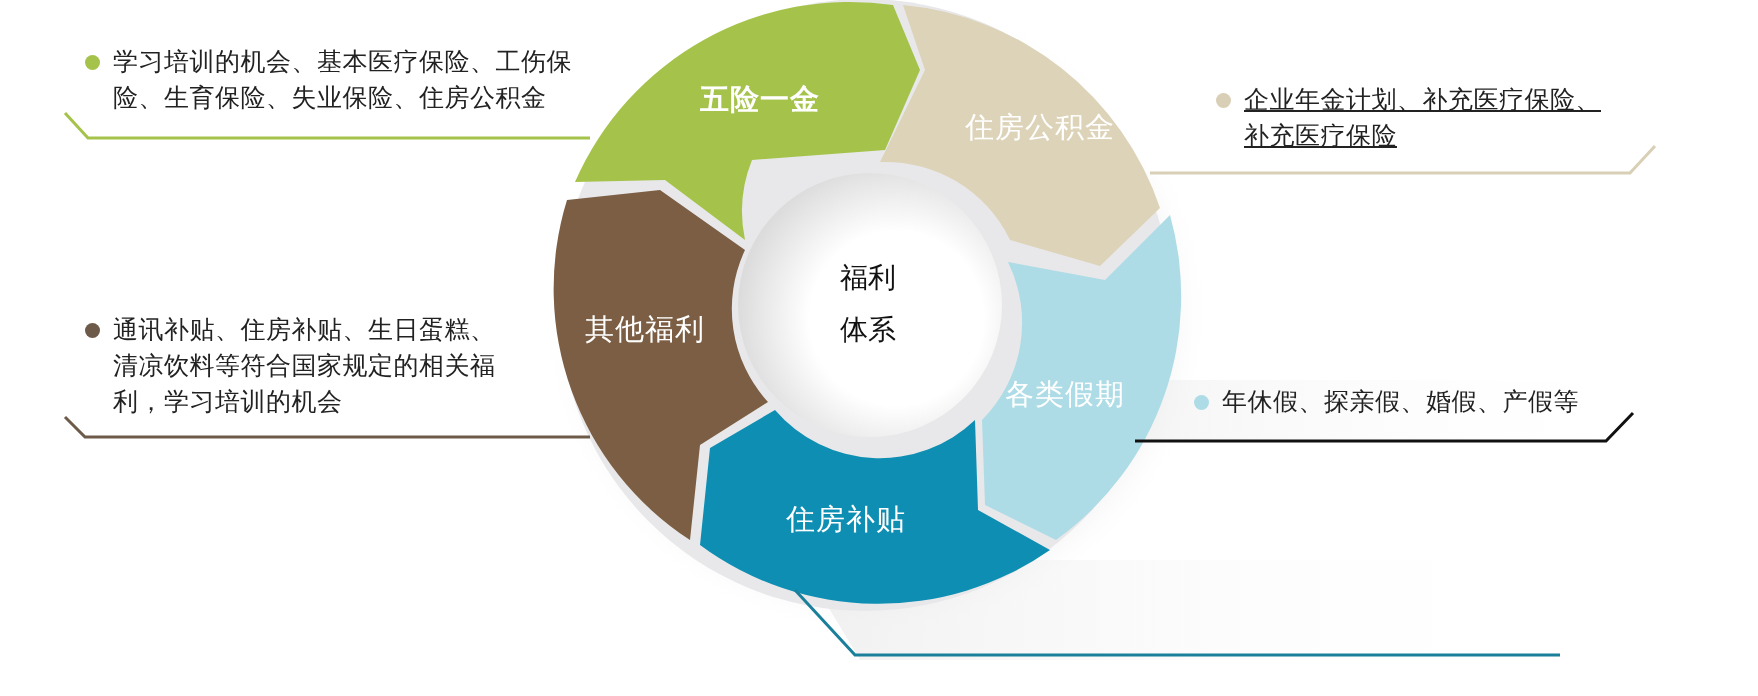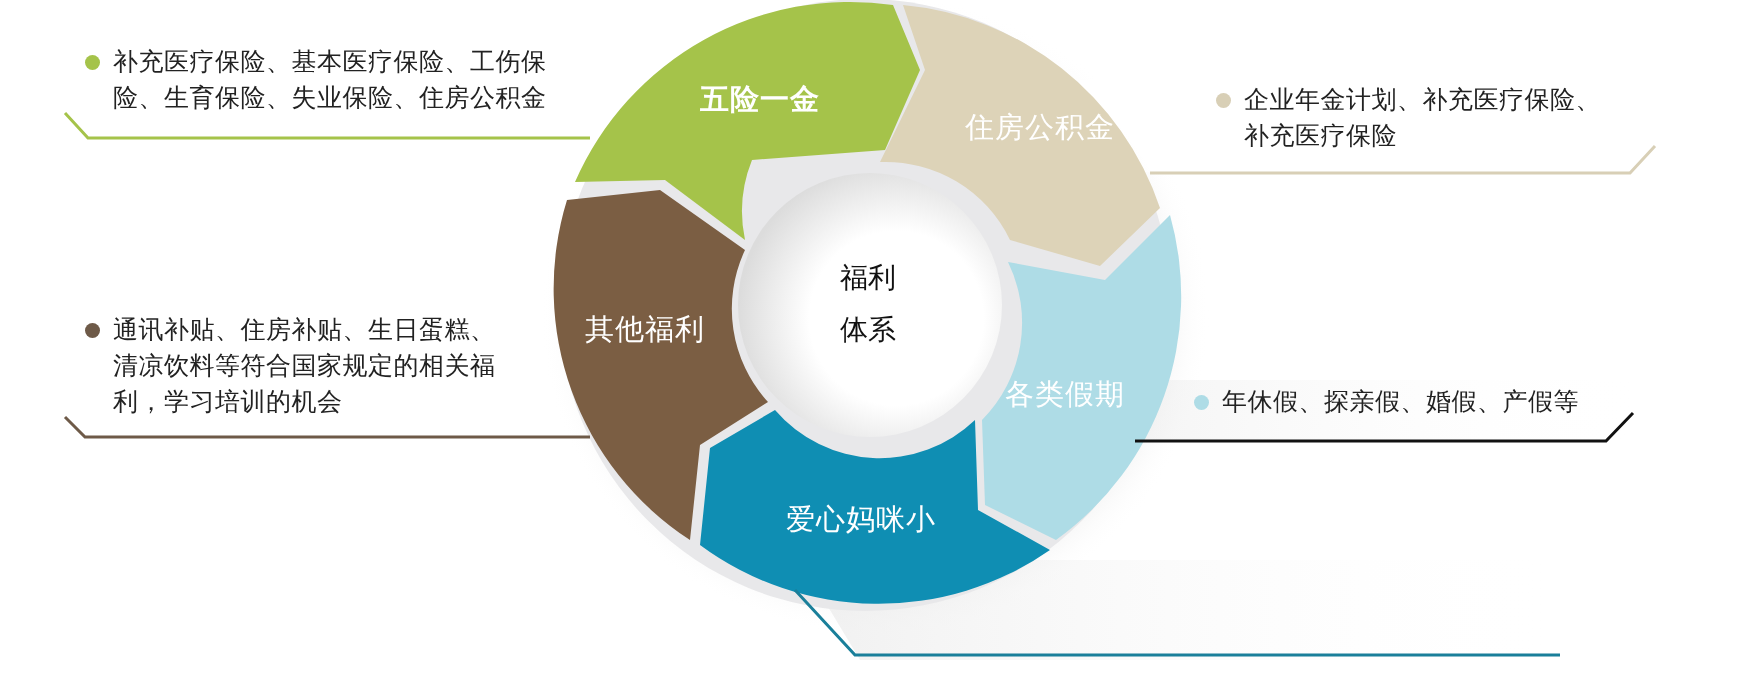--- a/index.html
+++ b/index.html
@@ -55,35 +55,35 @@
     <polyline points="65,113 88,138 590,138" fill="none" stroke="#A5C34A" stroke-width="3"></polyline>
     <polyline points="1150,173 1630,173 1655,146" fill="none" stroke="#D8CFB6" stroke-width="3"></polyline>
     <polyline points="65,417 85,437 590,437" fill="none" stroke="#6E5A48" stroke-width="3"></polyline>
     <polyline points="1135,441 1606,441 1633,413" fill="none" stroke="#111111" stroke-width="3"></polyline>
     <polyline points="795,590 855,655 1560,655" fill="none" stroke="#1A7F9A" stroke-width="3"></polyline>
   </svg>
 
   <div class="seg-label" style="left:700px;top:80px;font-weight:bold;">五险一金</div>
   <div class="seg-label" style="left:965px;top:108px;">住房公积金</div>
   <div class="seg-label" style="left:1005px;top:375px;">各类假期</div>
-  <div class="seg-label" style="left:786px;top:500px;">爱心妈咪小</div>
+  <div class="seg-label" style="left:786px;top:500px;">住房补贴</div>
   <div class="seg-label" style="left:585px;top:310px;">其他福利</div>
 
   <div class="center-label" style="left:808px;top:252px;">
     <div>福利</div>
     <div>体系</div>
   </div>
 
   <div class="desc" style="left:113px;top:44px;">
     <span class="bullet" style="background:#A5C34A;"></span>
-    <div>补充医疗保险、基本医疗保险、工伤保</div>
+    <div>学习培训的机会、基本医疗保险、工伤保</div>
     <div>险、生育保险、失业保险、住房公积金</div>
   </div>
 
-  <div class="desc" style="left:1244px;top:82px;">
+  <div class="desc" style="left:1244px;top:82px;text-decoration:underline;">
     <span class="bullet" style="background:#D8CFB6;"></span>
     <div>企业年金计划、补充医疗保险、</div>
     <div>补充医疗保险</div>
   </div>
 
   <div class="desc" style="left:113px;top:312px;">
     <span class="bullet" style="background:#6E5A48;"></span>
     <div>通讯补贴、住房补贴、生日蛋糕、</div>
     <div>清凉饮料等符合国家规定的相关福</div>
     <div>利，学习培训的机会</div>

